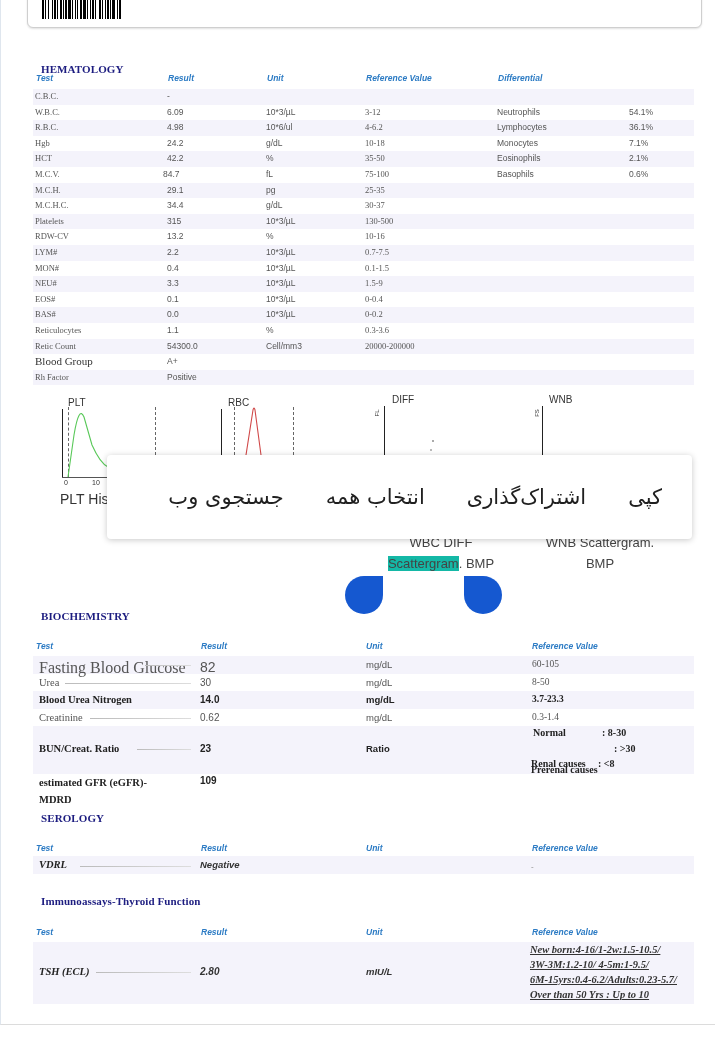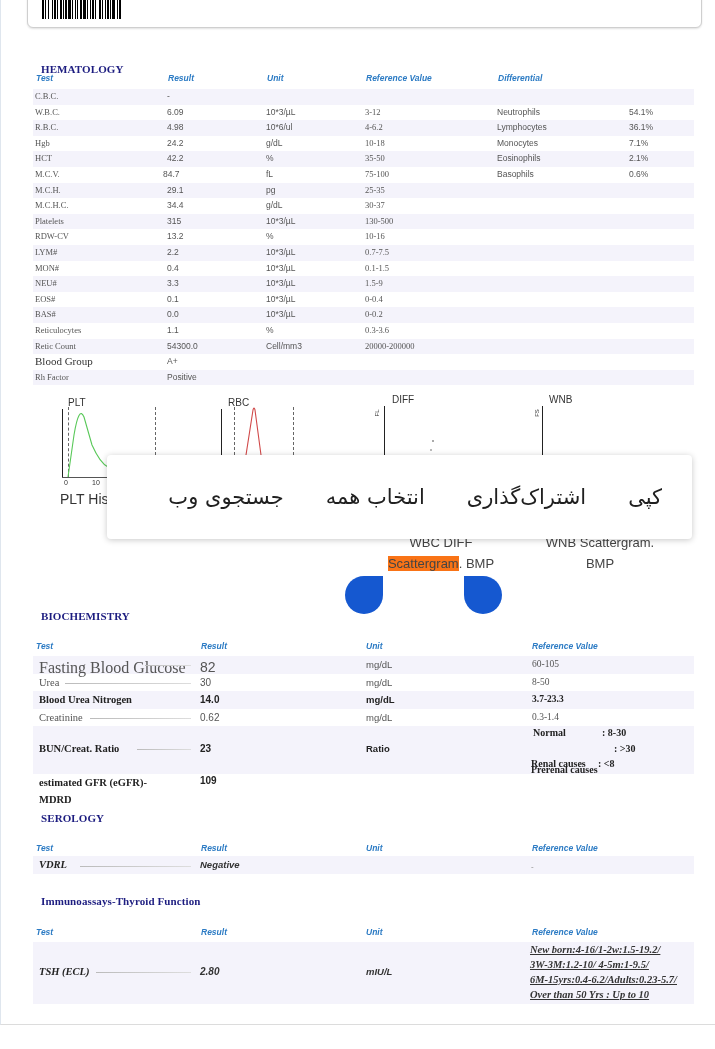--- a/index.html
+++ b/index.html
@@ -42,21 +42,21 @@
 
   .context-menu {
     position: absolute; left: 107px; top: 455px; width: 585px; height: 84px;
     background: #fff; border-radius: 4px;
     box-shadow: 0 1px 6px rgba(0,0,0,0.22);
     direction: rtl; display: flex; align-items: center; padding-right: 30px;
   }
   .menu-item { font-family: "DejaVu Sans", sans-serif; font-size: 21px; color: #202020; margin-left: 42px; white-space: nowrap; }
 
   .caption { position: absolute; font-size: 13px; color: #444; text-align: center; line-height: 21px; font-family: "Liberation Sans", sans-serif; }
-  .selection-hl { background: #f97316; }
+  .selection-hl { background: #14b8a6; }
   .handle { position: absolute; width: 38px; height: 38px; background: #1558d0; }
   .handle-left { border-radius: 50% 0 50% 50%; }
   .handle-right { border-radius: 0 50% 50% 50%; }
 
   .tsh-ref { position: absolute; font-family: "Liberation Serif", serif; font-style: italic; font-weight: bold;
     text-decoration: underline; font-size: 10.5px; color: #333; line-height: 15px; }
 </style>
 </head>
 <body>
 
@@ -349,17 +349,17 @@
 <div class="col-head" style="left:36px; top:927px;">Test</div>
 <div class="col-head" style="left:201px; top:927px;">Result</div>
 <div class="col-head" style="left:366px; top:927px;">Unit</div>
 <div class="col-head" style="left:532px; top:927px;">Reference Value</div>
 <div class="row-band" style="top:942px; height:62px;"></div>
 <div class="cell serif bold ital" style="left:39px; top:966px; font-size:10.5px; color:#222;">TSH (ECL)</div>
 <div class="leader" style="left:96px; top:972px; width:95px;"></div>
 <div class="cell sans bold ital" style="left:200px; top:966px; font-size:10px; color:#333;">2.80</div>
 <div class="cell sans bold ital" style="left:366px; top:966px; font-size:9.5px; color:#333;">mIU/L</div>
 <div class="tsh-ref" style="left:530px; top:942px;">
-  <div> New born:4-16/1-2w:1.5-19.2/</div>
+  <div> New born:4-16/1-2w:1.5-10.5/</div>
   <div>3W-3M:1.2-10/ 4-5m:1-9.5/</div>
   <div>6M-15yrs:0.4-6.2/Adults:0.23-5.7/</div>
   <div>Over than 50 Yrs : Up to 10</div>
 </div>
 
 </body></html>

